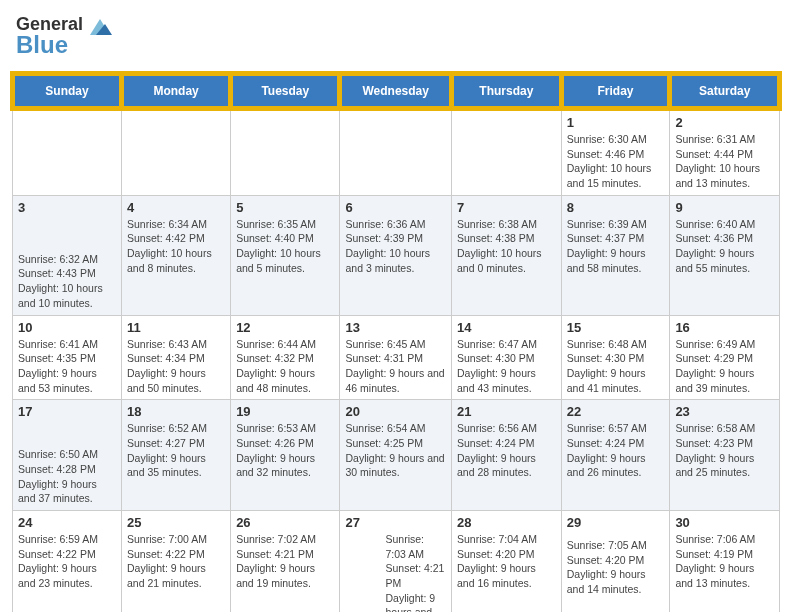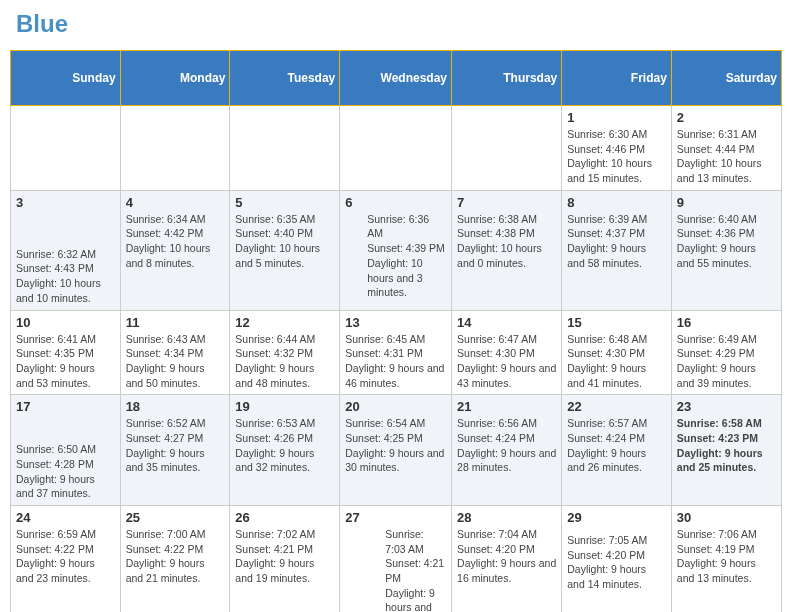--- a/index.html
+++ b/index.html
@@ -35,25 +35,25 @@
       color: #555;
     }
     .calendar-table {
       width: 100%;
       border-collapse: collapse;
       font-size: 11px;
     }
     .calendar-table th {
       background-color: #3a7abf;
       color: #fff;
-      padding: 20px 4px;
-      text-align: right;
+      padding: 8px 4px;
+      text-align: center;
       font-size: 12px;
       font-weight: bold;
-      border: 1px solid #eab308;
+      border: 5px solid #eab308;
     }
     .calendar-table td {
       border: 1px solid #ccc;
       vertical-align: top;
       padding: 4px 5px;
       width: 113px;
       min-height: 80px;
       background: #fff;
     }
     .calendar-table tr:nth-child(even) td {
@@ -76,20 +76,27 @@
     }
     .row-even td { background-color: #eef2f7; }
     .row-odd td { background: #fff; }
   </style>
 </head>
 <body>
 
 <div class="header-area">
   <div class="logo">
   <div style="display:flex;flex-direction:column;align-items:flex-start;">
+    <div style="display:flex;align-items:center;">
+      <span style="font-size:18px;font-weight:bold;color:#333;">General</span>
+      <svg width="28" height="20" viewBox="0 0 28 20" xmlns="http://www.w3.org/2000/svg" style="margin-left:3px;">
+        <polygon points="4,20 14,4 24,20" fill="#5baad0" opacity="0.8"></polygon>
+        <polygon points="10,20 19,9 26,20" fill="#2e6fa8"></polygon>
+      </svg>
+    </div>
     <span style="font-size:24px;font-weight:bold;color:#4a90c4;margin-top:-4px;">Blue</span>
   </div>
 </div>
   <div class="title-area">
     <div class="month-title"></div>
     <div class="location-title"></div>
   </div>
 </div>
 
 <table class="calendar-table">
@@ -138,21 +145,21 @@
 Daylight: 10 hours and 8 minutes.</div>
         </td>
         <td>
           <span class="day-number">5</span>
           <div class="day-info" style="white-space: pre-line;">Sunrise: 6:35 AM
 Sunset: 4:40 PM
 Daylight: 10 hours and 5 minutes.</div>
         </td>
         <td>
           <span class="day-number">6</span>
-          <div class="day-info" style="white-space: pre-line; margin-left: 22px;">Sunrise: 6:36 AM
+          <div class="day-info" style="white-space: pre-line;">Sunrise: 6:36 AM
 Sunset: 4:39 PM
 Daylight: 10 hours and 3 minutes.</div>
         </td>
         <td>
           <span class="day-number">7</span>
           <div class="day-info" style="white-space: pre-line;">Sunrise: 6:38 AM
 Sunset: 4:38 PM
 Daylight: 10 hours and 0 minutes.</div>
         </td>
         <td>
@@ -244,21 +251,21 @@
 Daylight: 9 hours and 28 minutes.</div>
         </td>
         <td>
           <span class="day-number">22</span>
           <div class="day-info" style="white-space: pre-line;">Sunrise: 6:57 AM
 Sunset: 4:24 PM
 Daylight: 9 hours and 26 minutes.</div>
         </td>
         <td>
           <span class="day-number">23</span>
-          <div class="day-info" style="white-space: pre-line; font-weight: bold;">Sunrise: 6:58 AM
+          <div class="day-info" style="white-space: pre-line;">Sunrise: 6:58 AM
 Sunset: 4:23 PM
 Daylight: 9 hours and 25 minutes.</div>
         </td>
       </tr>
       <tr class="row-odd">
         <td>
           <span class="day-number">24</span>
           <div class="day-info" style="white-space: pre-line;">Sunrise: 6:59 AM
 Sunset: 4:22 PM
 Daylight: 9 hours and 23 minutes.</div>

